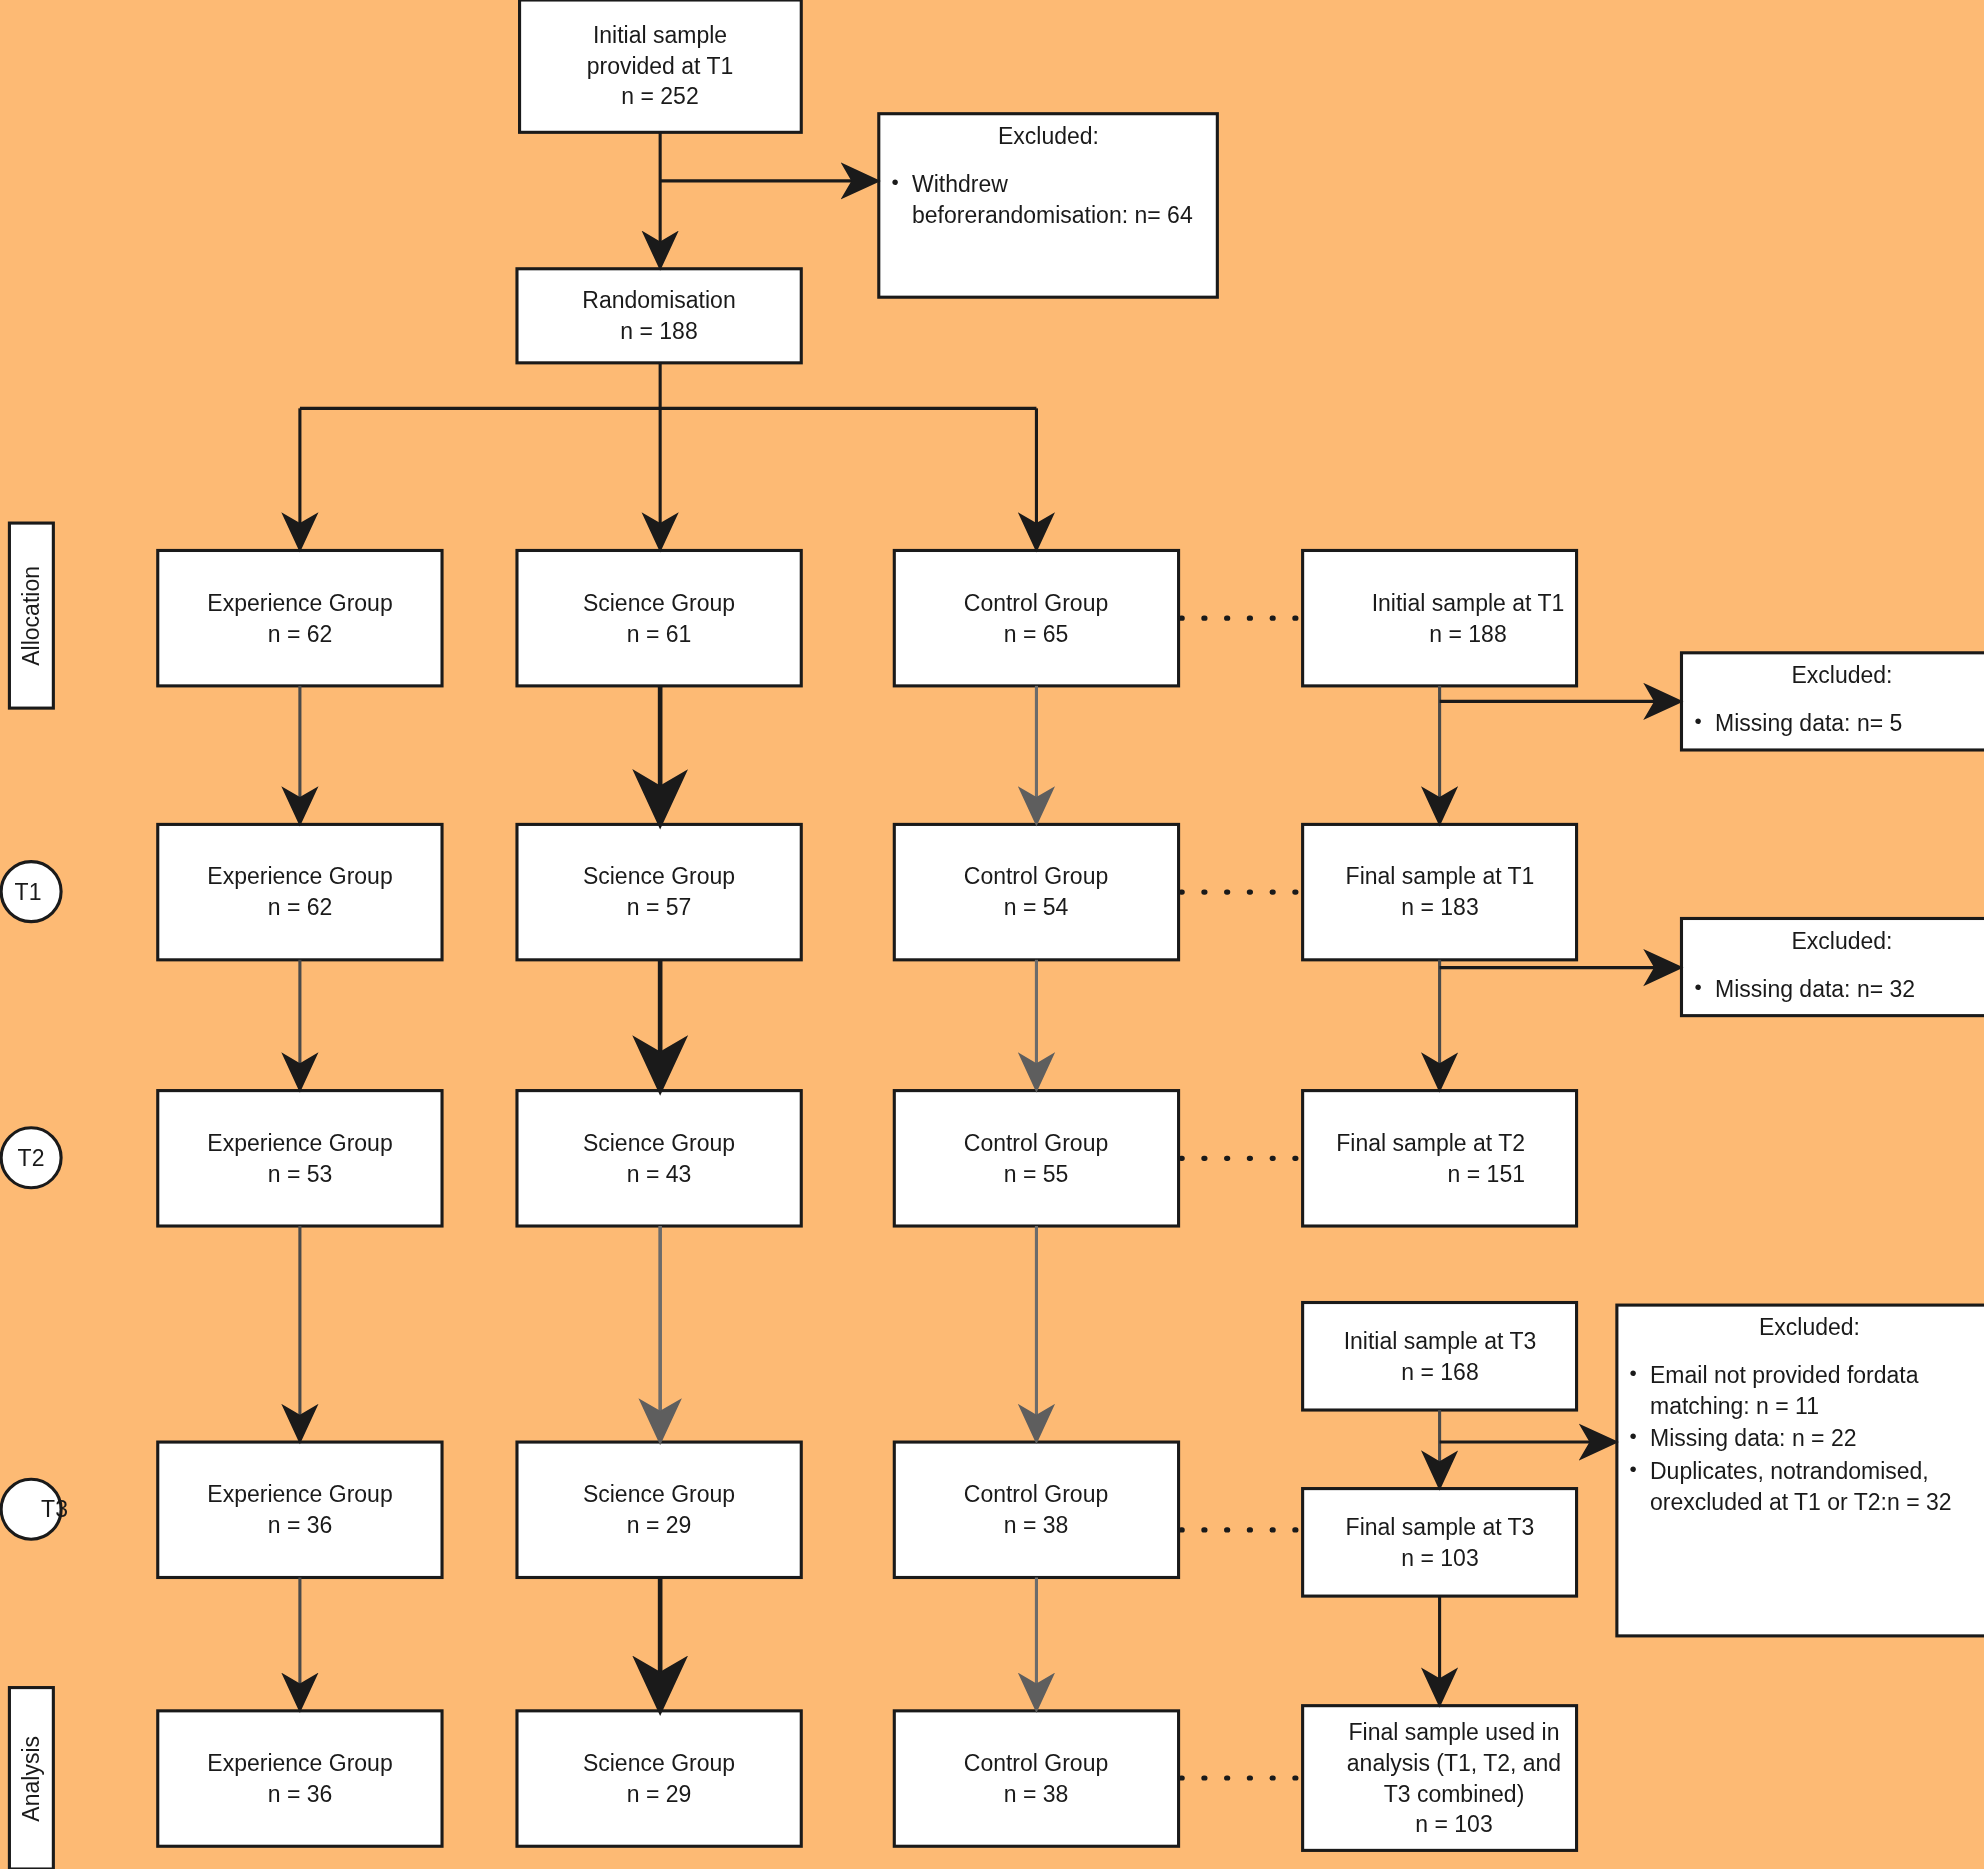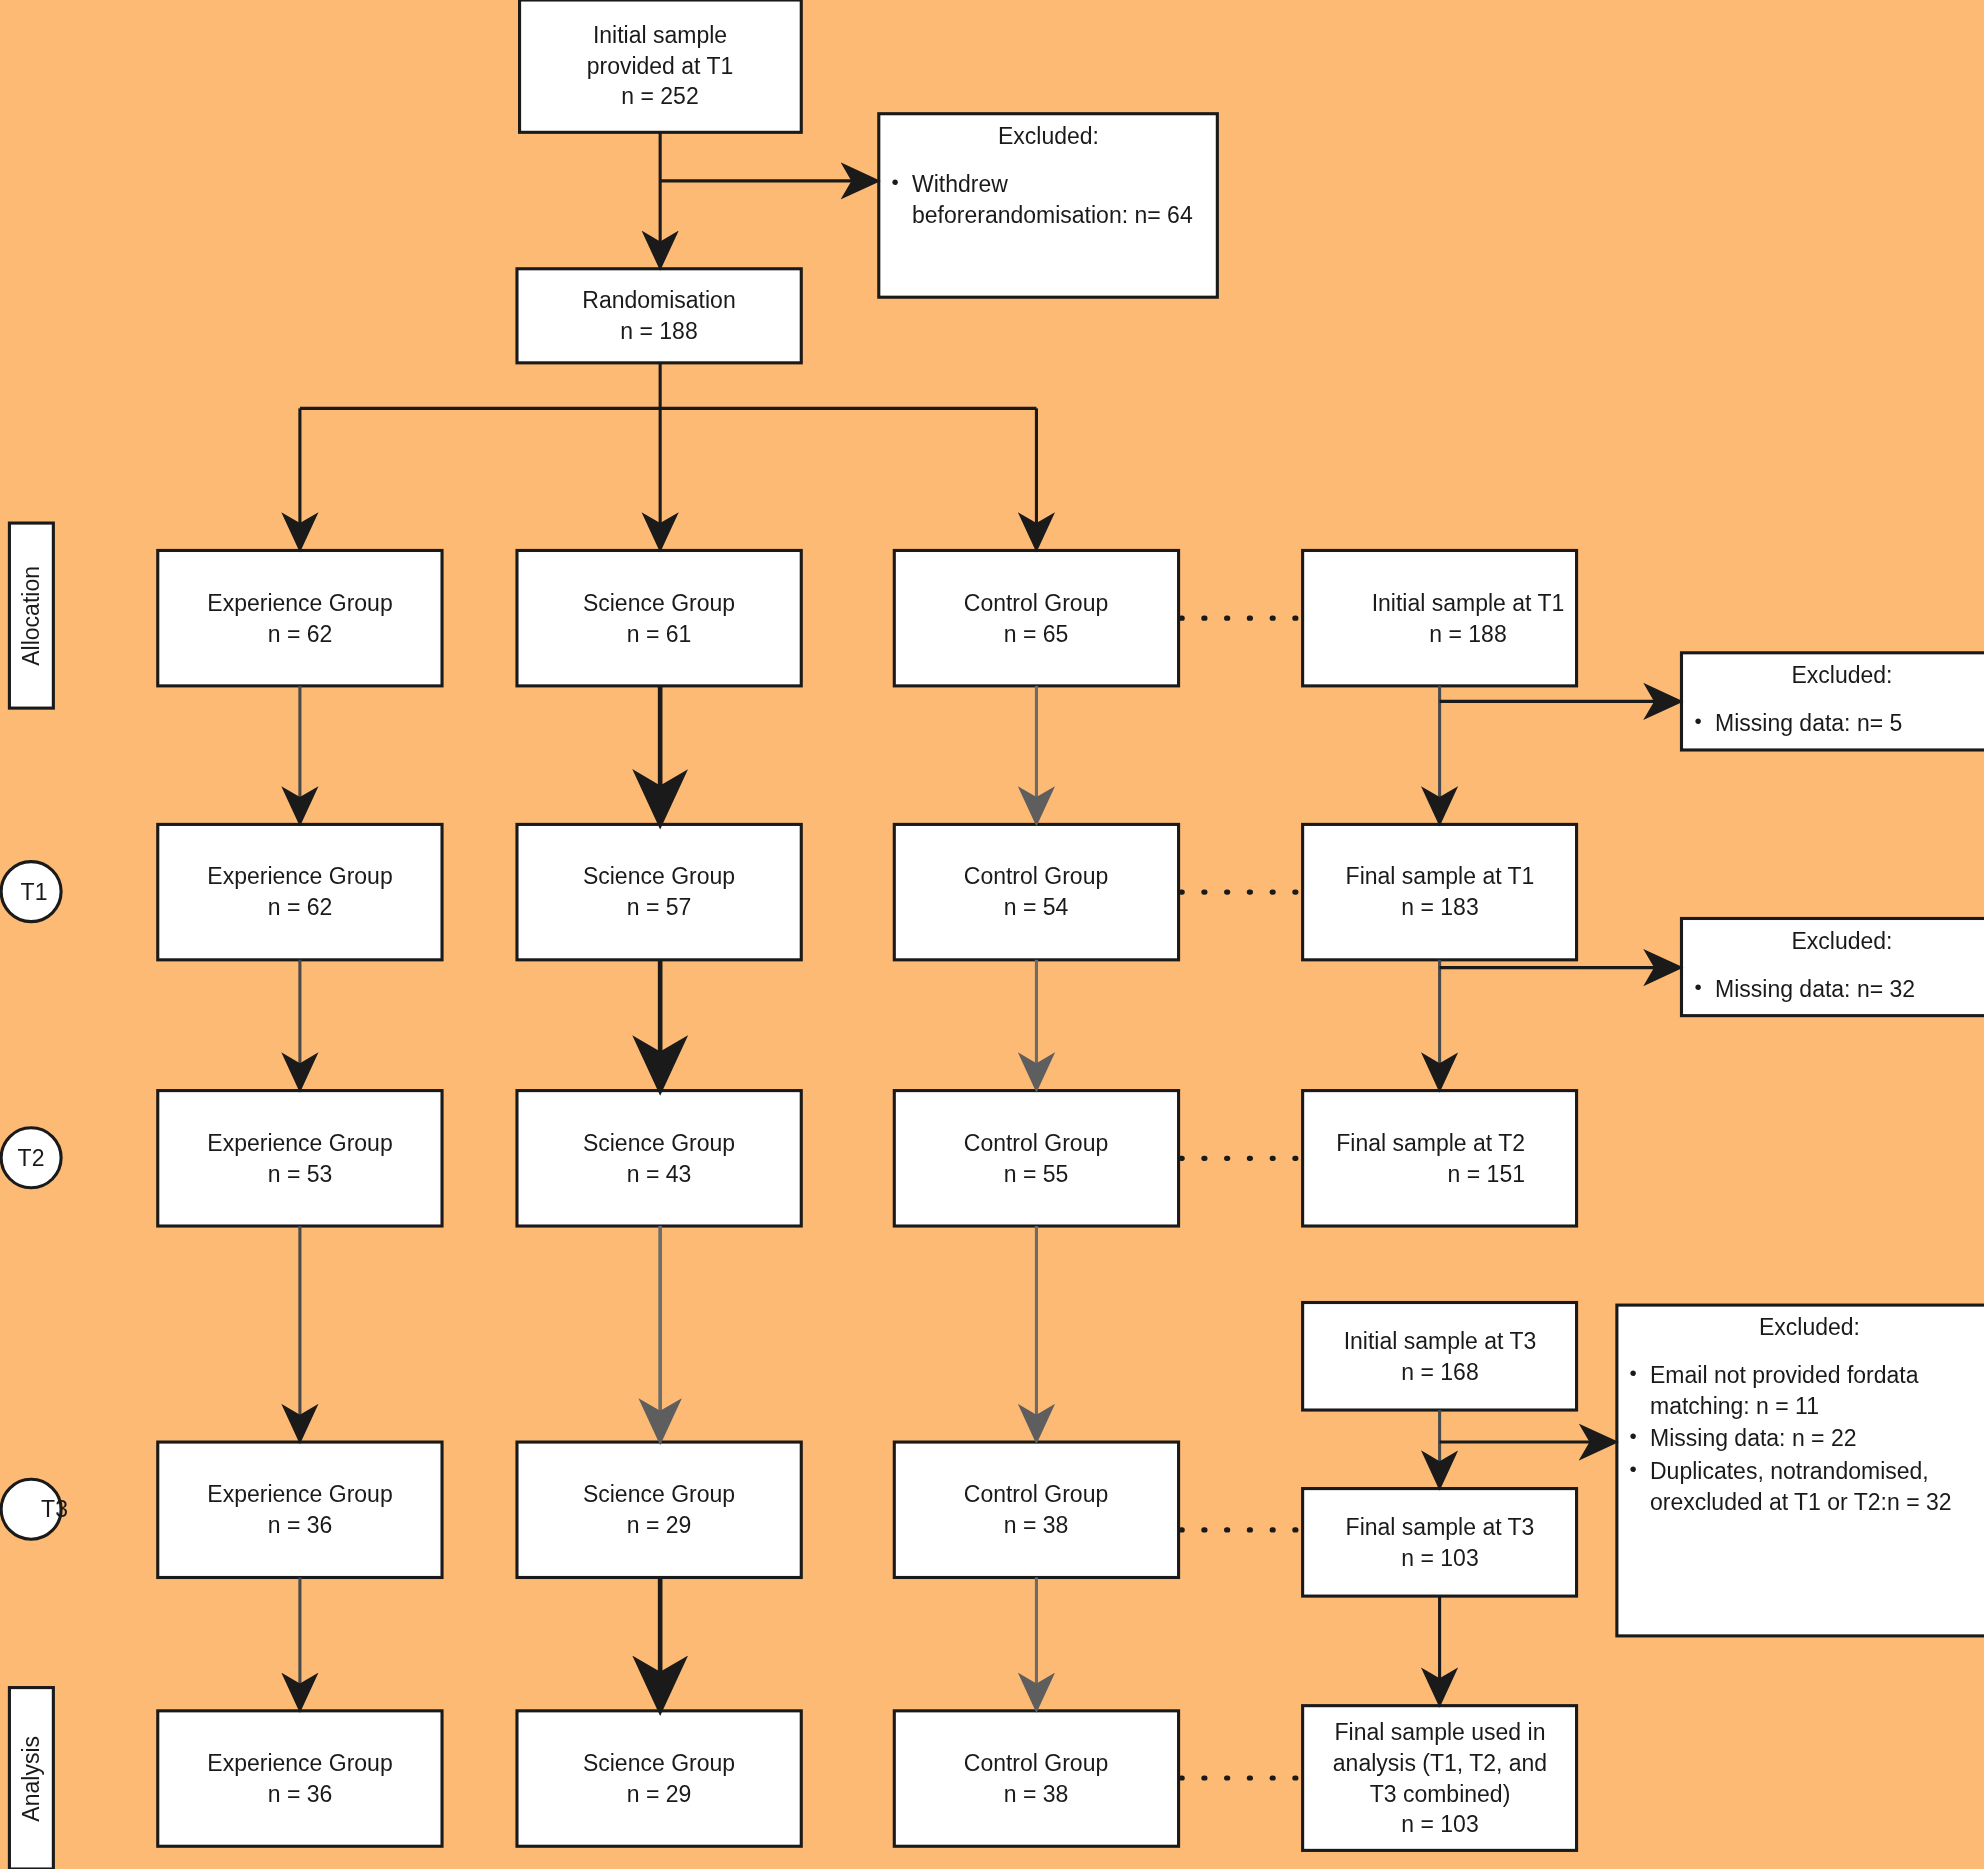--- a/index.html
+++ b/index.html
@@ -202,21 +202,21 @@
         <span>n = 36</span>
       </div>
       <div class="nodeText" style="left: 517px; top: 1711px; width: 284px; height: 135px;">
         <span>Science Group</span>
         <span>n = 29</span>
       </div>
       <div class="nodeText" style="left: 894px; top: 1711px; width: 284px; height: 135px;">
         <span>Control Group</span>
         <span>n = 38</span>
       </div>
-      <div class="nodeText" style="left: 1303px; top: 1706px; width: 274px; height: 145px;">
+      <div class="nodeText" style="left: 1303px; top: 1706px; width: 274px; height: 145px; padding-left: 14px;">
         <span>Final sample used in</span>
         <span>analysis (T1, T2, and</span>
         <span>T3 combined)</span>
         <span>n = 103</span>
       </div>
       <div class="exclBox" style="left: 879px; top: 121px; width: 339px; height: 176px;">
         <div class="exclTitle">Excluded:</div>
         <ul class="exclList">
           <li><span class="bul">•</span><span>Withdrew before</span><span>randomisation: n</span><span>= 64</span></li>
         </ul>
@@ -237,21 +237,21 @@
         <div class="exclTitle">Excluded:</div>
         <ul class="exclList">
           <li><span class="bul">•</span><span>Email not provided for</span><span>data matching: n = 11</span></li>
           <li class="tight"><span class="bul">•</span><span>Missing data: n = 22</span></li>
           <li class="tight"><span class="bul">•</span><span>Duplicates, not</span><span>randomised, or</span><span>excluded at T1 or T2:</span><span>n = 32</span></li>
         </ul>
       </div>
       <div class="stageLabel" style="left: 9.3px; top: 523px; width: 44px; height: 185px;">
         <span class="vertLabel">Allocation</span>
       </div>
-      <div class="stageLabel" style="left: 8px; top: 862px; width: 52px; height: 60px;">T1</div>
+      <div class="stageLabel" style="left: 2px; top: 862px; width: 52px; height: 60px;">T1</div>
       <div class="stageLabel" style="left: 1px; top: 1128px; width: 60px; height: 60px;">T2</div>
       <div class="stageLabel" style="left: 1px; top: 1479px; width: 75px; height: 60px; margin-left: 16px;">T3</div>
       <div class="stageLabel" style="left: 9.3px; top: 1688px; width: 44px; height: 181px;">
         <span class="vertLabel">Analysis</span>
       </div>
     </div>
 </div>
 
 
 </body></html>

